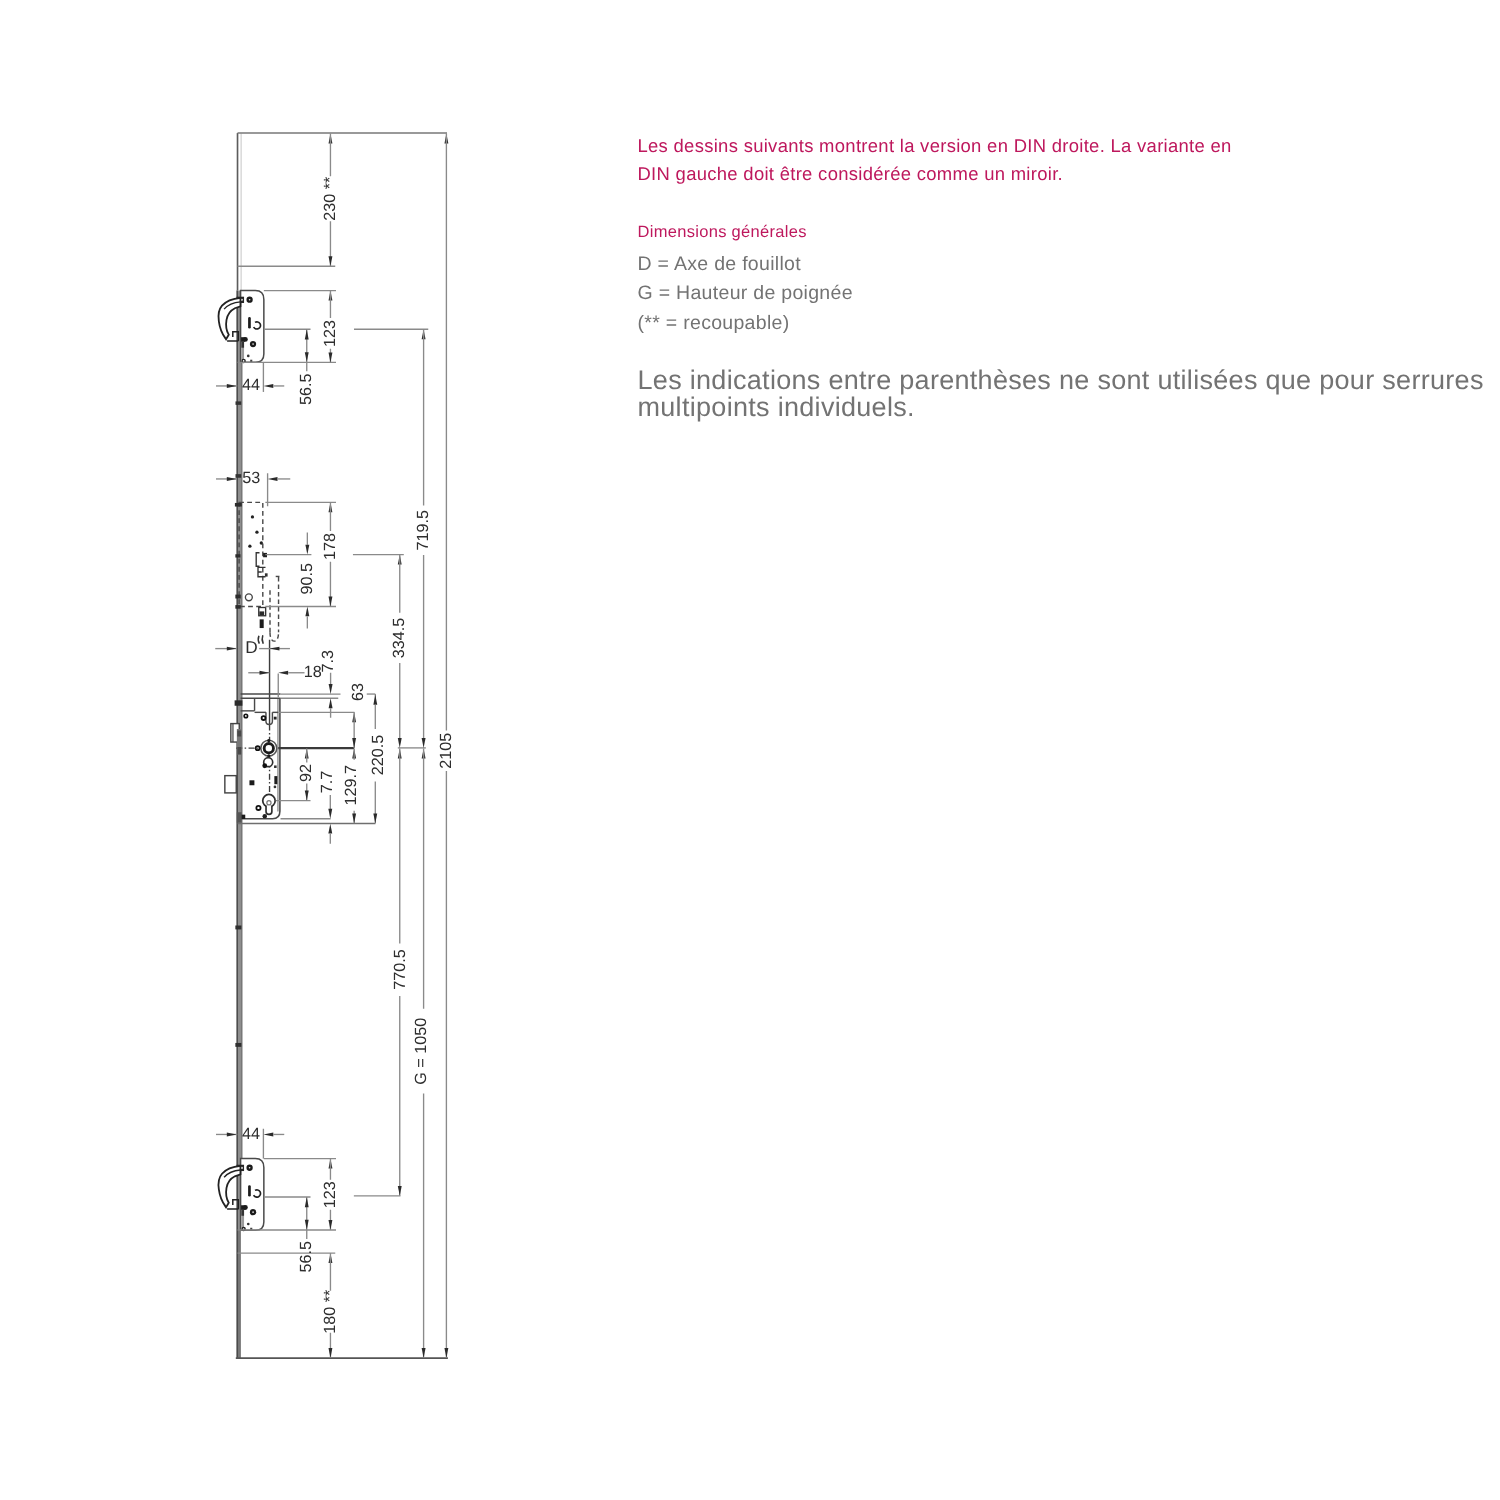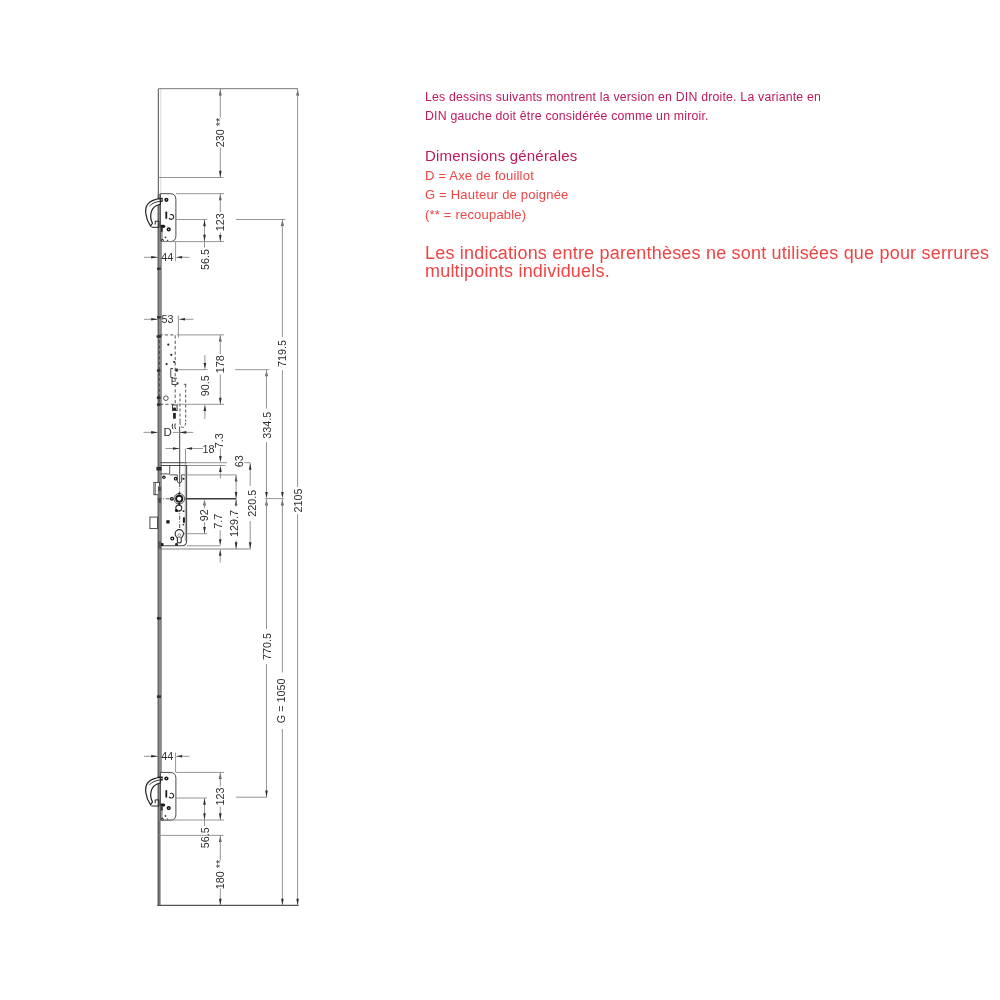--- a/index.html
+++ b/index.html
@@ -2,21 +2,21 @@
 <html lang="fr"><head>
 <meta charset="utf-8">
 <title>Serrure multipoints - dimensions</title>
 <style>
   html,body { margin:0; padding:0; background:#ffffff; }
   body { width:1000px; height:1000px; position:relative;
          font-family:"Liberation Sans", sans-serif; }
   svg { position:absolute; left:0; top:0; }
   .tb { position:absolute; left:425px; }
   .b  { font-weight:normal; color:#be185d; }
-  .g  { color:#ef4444; }
+  .g  { color:#737373; }
 </style>
 </head>
 <body>
 <svg width="1000" height="1000" viewBox="0 0 1000 1000" font-family="Liberation Sans, sans-serif">
 
 <g>
       <line x1="158.35" y1="88.7" x2="158.35" y2="193.7" stroke="#5c5c5c" stroke-width="1.1"></line>
       <line x1="160.75" y1="89" x2="160.75" y2="193.7" stroke="#cfcfcf" stroke-width="0.8"></line>
     </g>
 
@@ -419,17 +419,17 @@
       <path d="M220.3,835.4 L219.0,842.0 L221.60000000000002,842.0 Z" fill="#2b2b2b"></path>
       <line x1="220.3" y1="835.4" x2="220.3" y2="860.5" stroke="#8a8a8a" stroke-width="0.9"></line>
       <text transform="translate(220.3,874.5) rotate(-90)" text-anchor="middle" dominant-baseline="central" font-size="10.8" fill="#2e2e2e">180 **</text>
       <line x1="220.3" y1="888.5" x2="220.3" y2="905.3" stroke="#8a8a8a" stroke-width="0.9"></line>
       <path d="M220.3,905.3 L219.0,898.6999999999999 L221.60000000000002,898.6999999999999 Z" fill="#2b2b2b"></path>
     </g>
 </svg>
 
 <div class="tb b" style="top:87.7px; font-size:12.3px; line-height:19.8px; letter-spacing:0.2px;">Les dessins suivants montrent la version en DIN droite. La variante en<br>DIN gauche doit être considérée comme un miroir.</div>
 
-<div class="tb b" style="top:146.2px; font-size:15px; line-height:19.8px; letter-spacing:0.2px;">Dimensions générales</div>
+<div class="tb b" style="top:146.2px; font-size:11px; line-height:19.8px; letter-spacing:0.2px;">Dimensions générales</div>
 
 <div class="tb g" style="top:166.2px; font-size:13px; line-height:19.3px; letter-spacing:0.2px;">D = Axe de fouillot<br>G = Hauteur de poignée<br>(** = recoupable)</div>
 
 <div class="tb g" style="top:244.3px; font-size:18px; line-height:18px; letter-spacing:0.2px;">Les indications entre parenthèses ne sont utilisées que pour serrures<br>multipoints individuels.</div>
 
 </body></html>

